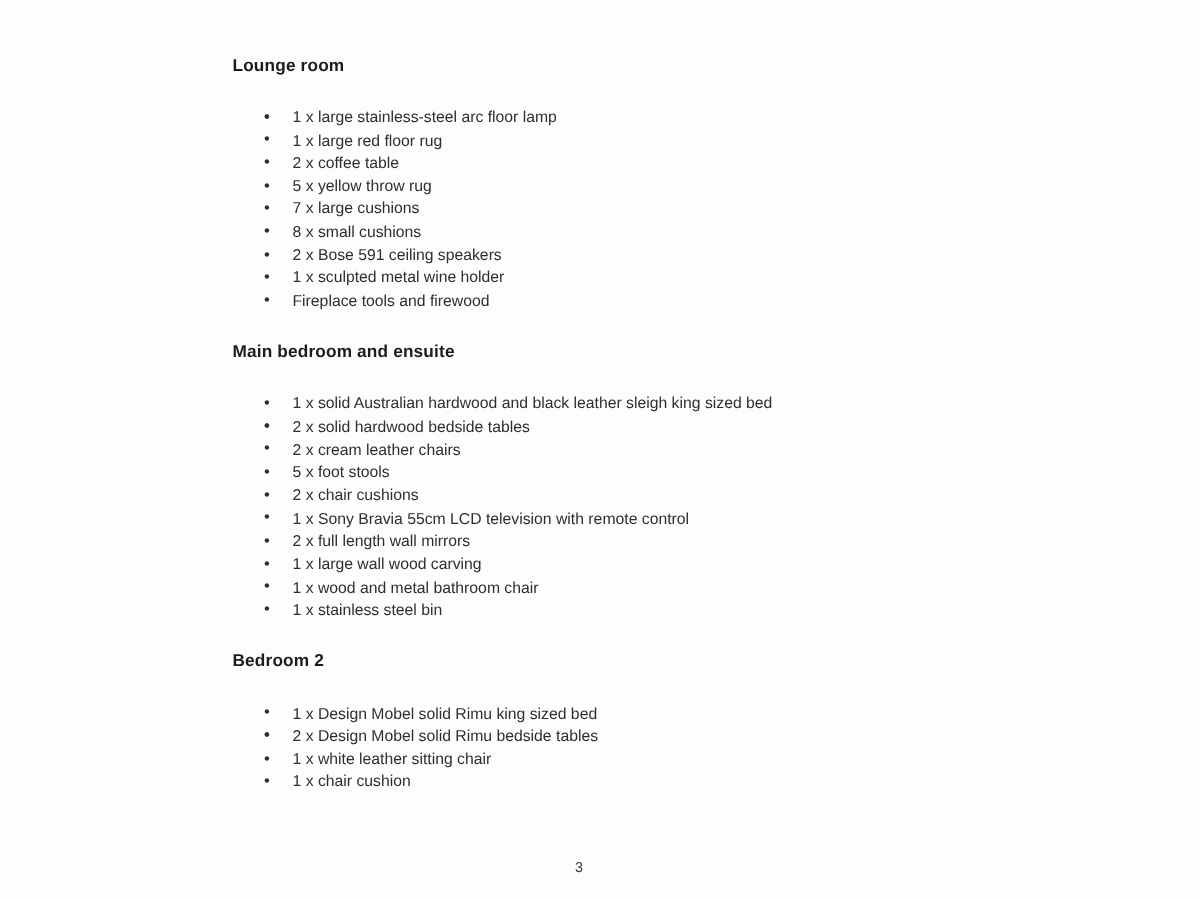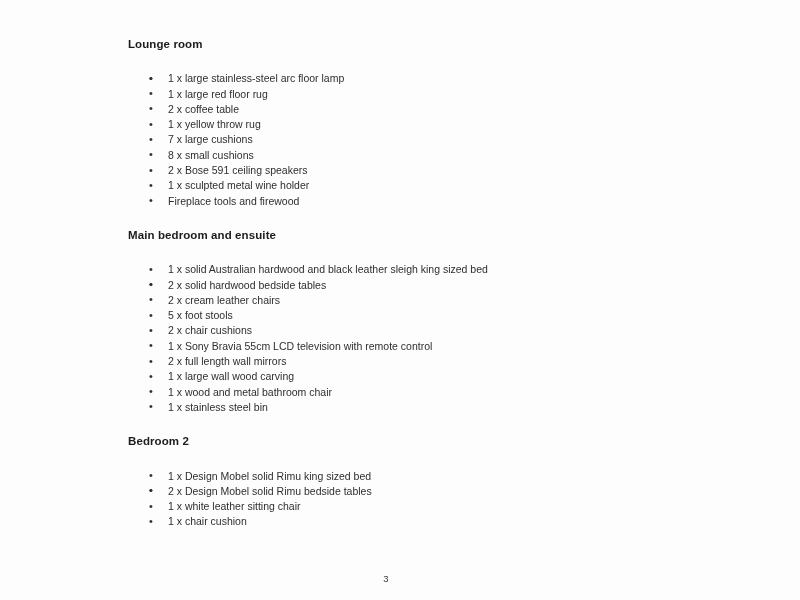--- a/index.html
+++ b/index.html
@@ -11,21 +11,21 @@
   .canvas {
     position: relative;
     width: 800px;
     height: 600px;
     background: #fdfdfd;
     overflow: hidden;
     font-family: "Liberation Sans", sans-serif;
   }
   .doc-content {
     position: absolute;
-    left: 128px;
+    left: 155px;
     top: 37px;
     width: 560px;
   }
   .section-heading {
     font-size: 11.5px;
     font-weight: bold;
     color: #1c1c1c;
     line-height: 15.3px;
     margin: 0 0 19px 0;
     letter-spacing: 0.1px;
@@ -65,21 +65,21 @@
 <body>
 
 <div class="canvas">
   <div class="doc-content" id="doc-content">
       <div class="section-heading">Lounge room</div>
       <ul class="item-list">
         <li><span class="bullet">•</span></li>
         <li><span class="bullet">•</span><span>1 x large stainless-steel arc floor lamp</span></li>
         <li><span class="bullet">•</span><span>1 x large red floor rug</span></li>
         <li><span class="bullet">•</span><span>2 x coffee table</span></li>
-        <li><span class="bullet">•</span><span>1 x yellow throw rug</span></li>
+        <li><span class="bullet">•</span><span>5 x yellow throw rug</span></li>
         <li><span class="bullet">•</span><span>7 x large cushions</span></li>
         <li><span class="bullet">•</span><span>8 x small cushions</span></li>
         <li><span class="bullet">•</span><span>2 x Bose 591 ceiling speakers</span></li>
         <li><span class="bullet">•</span><span>1 x sculpted metal wine holder</span></li>
         <li><span class="bullet">•</span><span>Fireplace tools and firewood</span></li>
       </ul>
       <div class="section-heading">Main bedroom and ensuite</div>
       <ul class="item-list">
         <li><span class="bullet">•</span><span>1 x solid Australian hardwood and black leather sleigh king sized bed</span></li>
         <li><span class="bullet">•</span></li>

